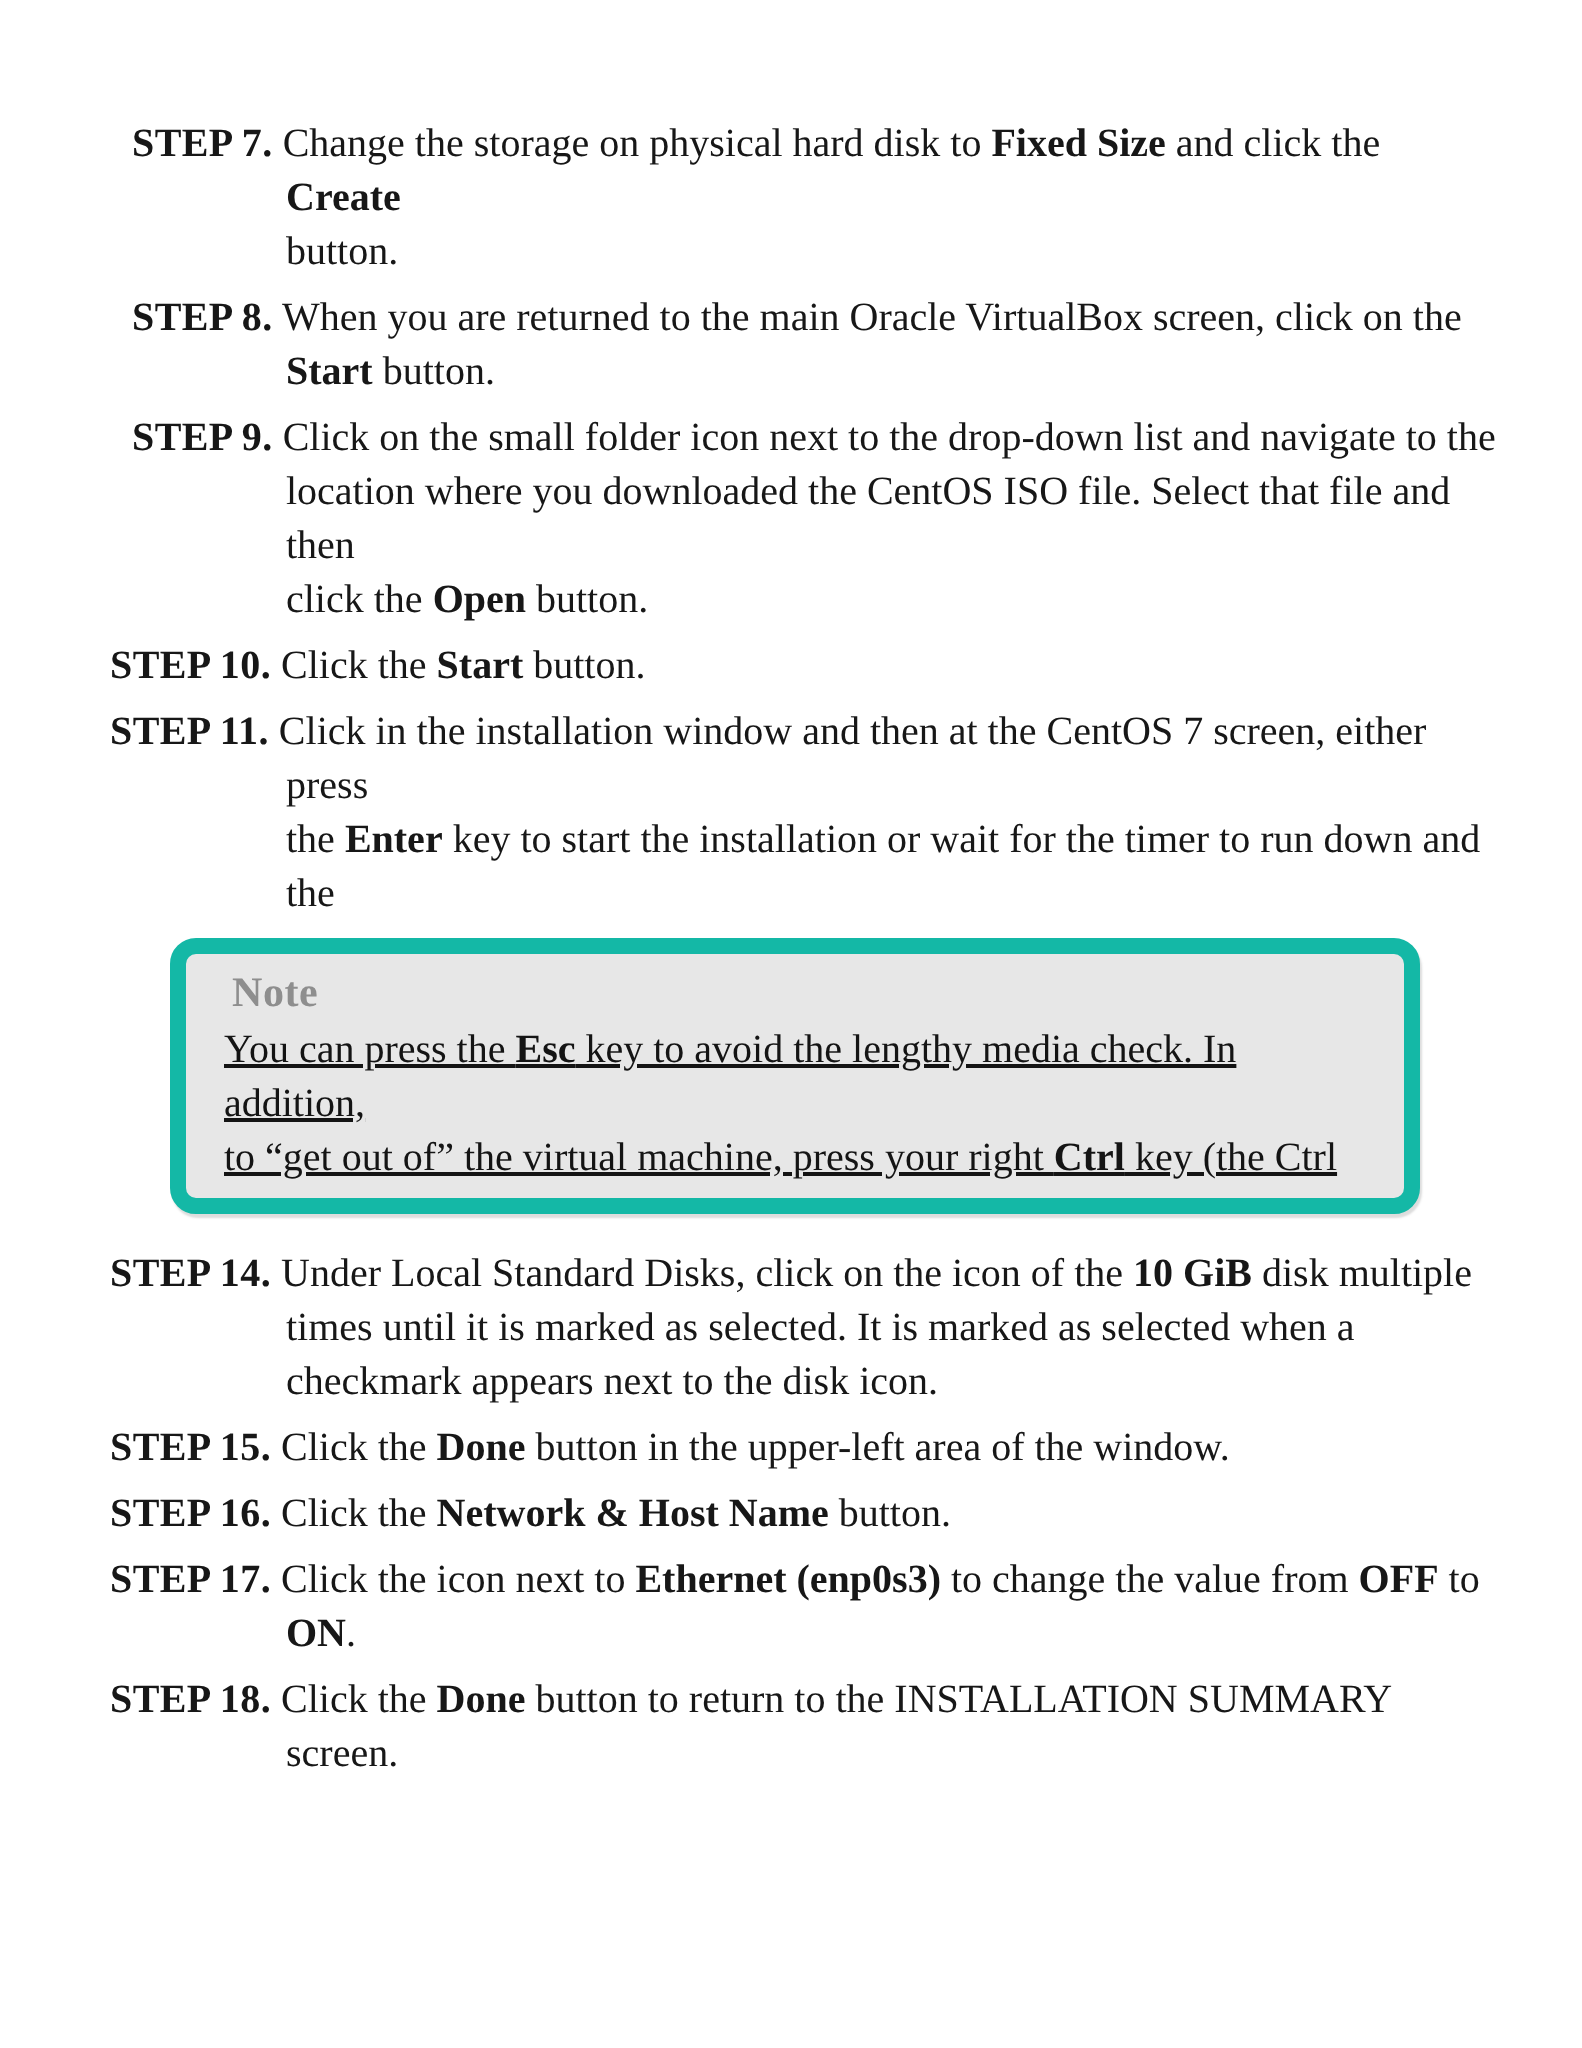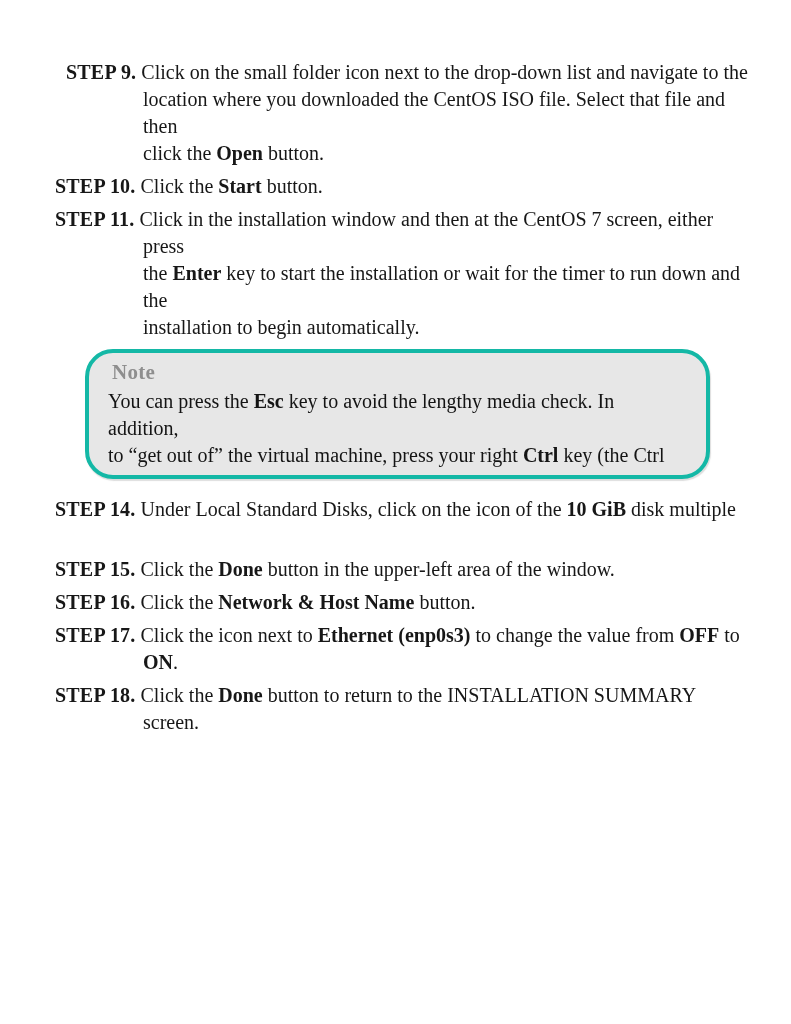--- a/index.html
+++ b/index.html
@@ -22,57 +22,60 @@
     padding-left:103px;
   }
   .step.d1{text-indent:-77px;}  
   .step.d2{text-indent:-88px;}  
   .lab{font-weight:700;letter-spacing:.2px;}
   .b{font-weight:700;}
   
   .note{
     margin:8px 41px 17px 45px;
     background:#e7e7e7;
-    border:4px solid #14b8a6;
-    border-radius:28px;
+    border:8px solid #14b8a6;
+    border-radius:13px;
     padding:6px 20px 6px 17px;
     box-shadow:1px 2px 1px rgba(120,120,120,.25);
   }
   .note-title{
     font-weight:700;
     color:#8e8e8e;
     font-size:21px;
     line-height:27px;
     margin:0 0 2px 6px;
     letter-spacing:.3px;
   }
   .note-body{
     font-size:20px;
     line-height:27px;
     color:#141414;
     margin-left:2px;
+    text-decoration:underline;
   }
 </style>
 </head>
 <body>
 
 <div class="content">
 
   <section>
+      <p class="step d1"><span class="lab">STEP 7.</span> <span><span>Change the storage on physical hard disk to </span><span class="b">Fixed Size</span><span> and click the </span><span class="b">Create</span><br><span>button.</span></span></p>
+      <p class="step d1"><span class="lab">STEP 8.</span> <span><span>When you are returned to the main Oracle VirtualBox screen, click on the</span><br><span class="b">Start</span><span> button.</span></span></p>
       <p class="step d1"><span class="lab">STEP 9.</span> <span><span>Click on the small folder icon next to the drop-down list and navigate to the</span><br><span>location where you downloaded the CentOS ISO file. Select that file and then</span><br><span>click the </span><span class="b">Open</span><span> button.</span></span></p>
       <p class="step d2"><span class="lab">STEP 10.</span> <span><span>Click the </span><span class="b">Start</span><span> button.</span></span></p>
-      <p class="step d2"><span class="lab">STEP 11.</span> <span><span>Click in the installation window and then at the CentOS 7 screen, either press</span><br><span>the </span><span class="b">Enter</span><span> key to start the installation or wait for the timer to run down and the</span><br><span>installation to begin automatically.</span></span></p>
+      <p class="step d2"><span class="lab">STEP 11.</span> <span><span>Click in the installation window and then at the CentOS 7 screen, either press</span><br><span>the </span><span class="b">Enter</span><span> key to start the installation or wait for the timer to run down and the</span><br></span></p>
     </section>
 
   <aside class="note">
     <div class="note-title">Note</div>
     <div class="note-body"><span>You can press the </span><span class="b">Esc</span><span> key to avoid the lengthy media check. In addition,</span><br><span>to “get out of” the virtual machine, press your right </span><span class="b">Ctrl</span><span> key (the Ctrl</span><br></div>
   </aside>
 
   <section>
-      <p class="step d2"><span class="lab">STEP 14.</span> <span><span>Under Local Standard Disks, click on the icon of the </span><span class="b">10 GiB</span><span> disk multiple</span><br><br></span></p>
+      <p class="step d2"><span class="lab">STEP 14.</span> <span><span>Under Local Standard Disks, click on the icon of the </span><span class="b">10 GiB</span><span> disk multiple</span><br><span>times until it is marked as selected. It is marked as selected when a</span><br><span>checkmark appears next to the disk icon.</span></span></p>
       <p class="step d2"><span class="lab">STEP 15.</span> <span><span>Click the </span><span class="b">Done</span><span> button in the upper-left area of the window.</span></span></p>
       <p class="step d2"><span class="lab">STEP 16.</span> <span><span>Click the </span><span class="b">Network &amp; Host Name</span><span> button.</span></span></p>
       <p class="step d2"><span class="lab">STEP 17.</span> <span><span>Click the icon next to </span><span class="b">Ethernet (enp0s3)</span><span> to change the value from </span><span class="b">OFF</span><span> to</span><br><span class="b">ON</span><span>.</span></span></p>
       <p class="step d2"><span class="lab">STEP 18.</span> <span><span>Click the </span><span class="b">Done</span><span> button to return to the INSTALLATION SUMMARY screen.</span></span></p>
     </section>
 
 </div>
 
 </body></html>

